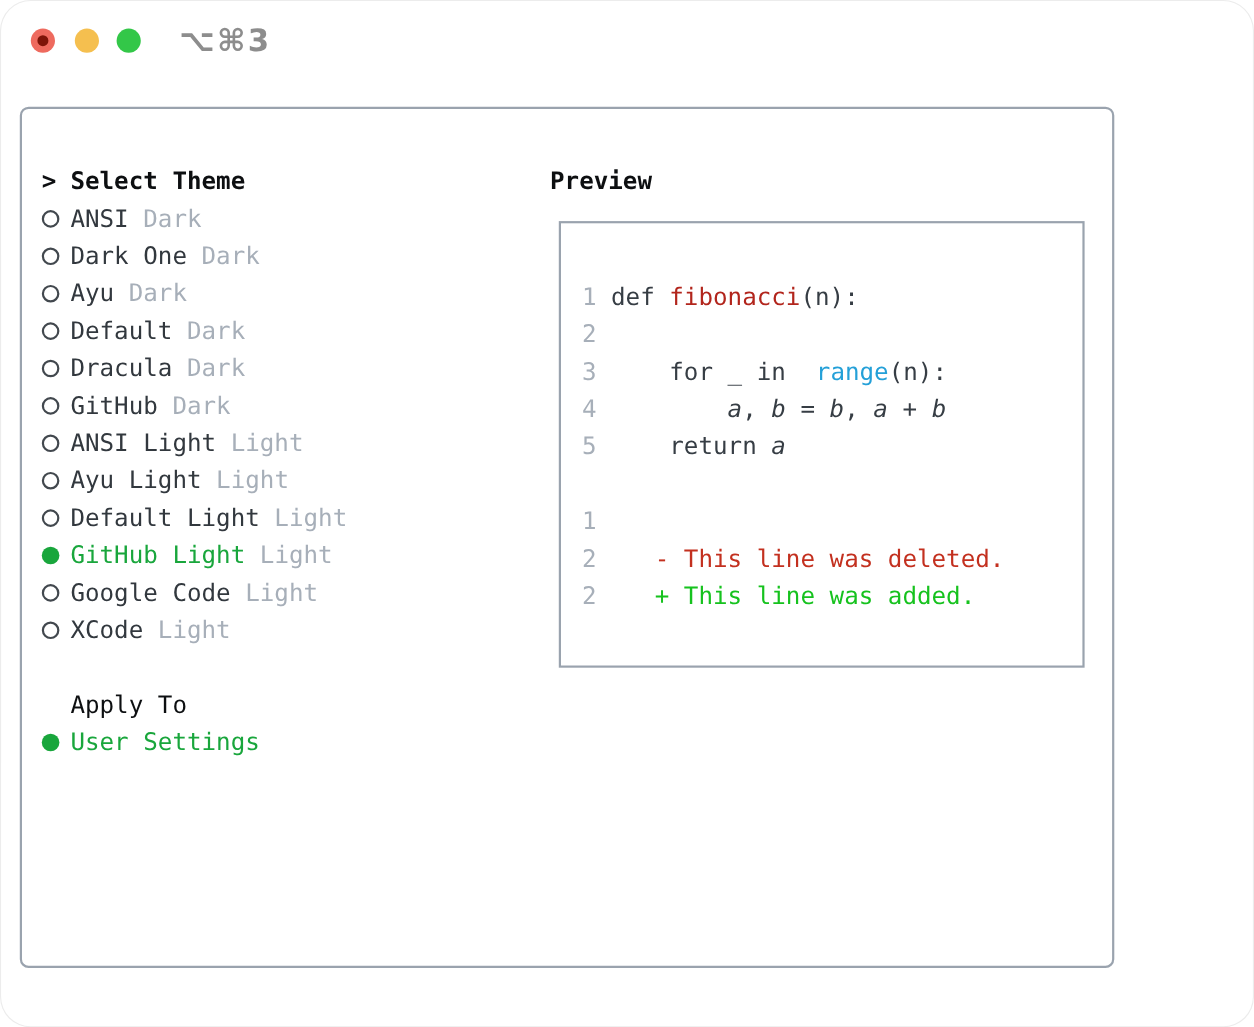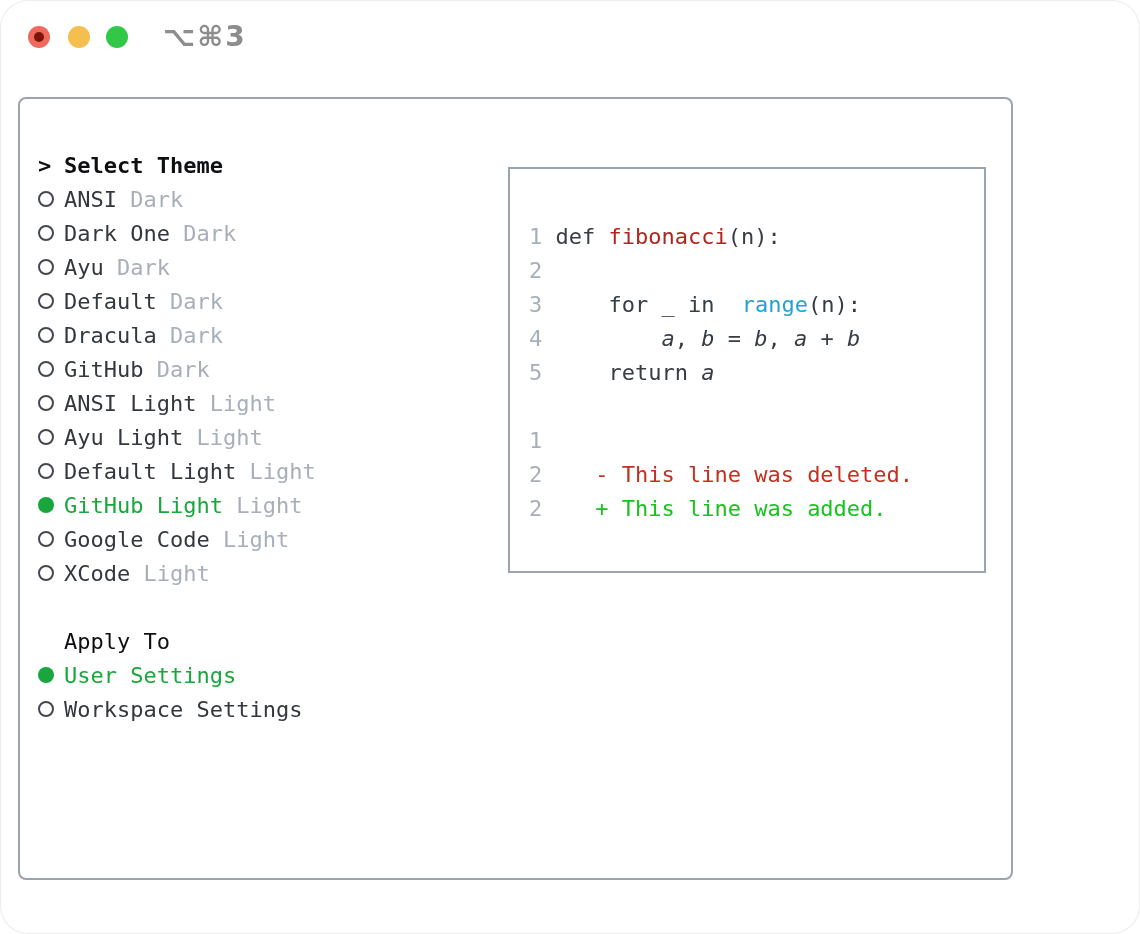--- a/index.html
+++ b/index.html
@@ -119,28 +119,28 @@
 
       <div class="spacer-row"></div>
 
       <div class="row">
         <span class="marker"></span>
         <span class="subhdr">Apply To</span>
       </div>
 
       <div id="apply-list">
           <div class="row"><span class="marker"><span class="dot"></span></span><span class="item-name selected">User Settings</span></div>
-          <div class="row"><span class="marker"><span class="ring"></span></span><span class="item-name">Workspace Settings</span></div>
         </div>
 
       <div class="spacer-row"></div>
 
     </div>
 
     <div class="right-col">
+      <div class="preview-label">Preview</div>
       <div class="preview-box">
         <div id="code-block">
             <div class="code-line"><span class="ln">1</span><span class="code-text"><span class="seg-code">def </span><span class="seg-func">fibonacci</span><span class="seg-code">(n):</span></span></div>
             <div class="code-line"><span class="ln">2</span></div>
             <div class="code-line"><span class="ln">3</span><span class="code-text"><span class="seg-code">    for _ in </span><span class="seg-builtin">range</span><span class="seg-code">(n):</span></span></div>
             <div class="code-line"><span class="ln">4</span><span class="code-text"><span class="seg-code">        </span><span class="seg-var">a</span><span class="seg-code">, </span><span class="seg-var">b</span><span class="seg-code"> = </span><span class="seg-var">b</span><span class="seg-code">, </span><span class="seg-var">a</span><span class="seg-code"> + </span><span class="seg-var">b</span></span></div>
             <div class="code-line"><span class="ln">5</span><span class="code-text"><span class="seg-code">    return </span><span class="seg-var">a</span></span></div>
             <div class="code-line"><span class="ln"></span><span class="code-text"></span></div>
             <div class="code-line"><span class="ln">1</span></div>
             <div class="code-line"><span class="ln">2</span><span class="code-text"><span class="seg-deleted">   - This line was deleted.</span></span></div>

